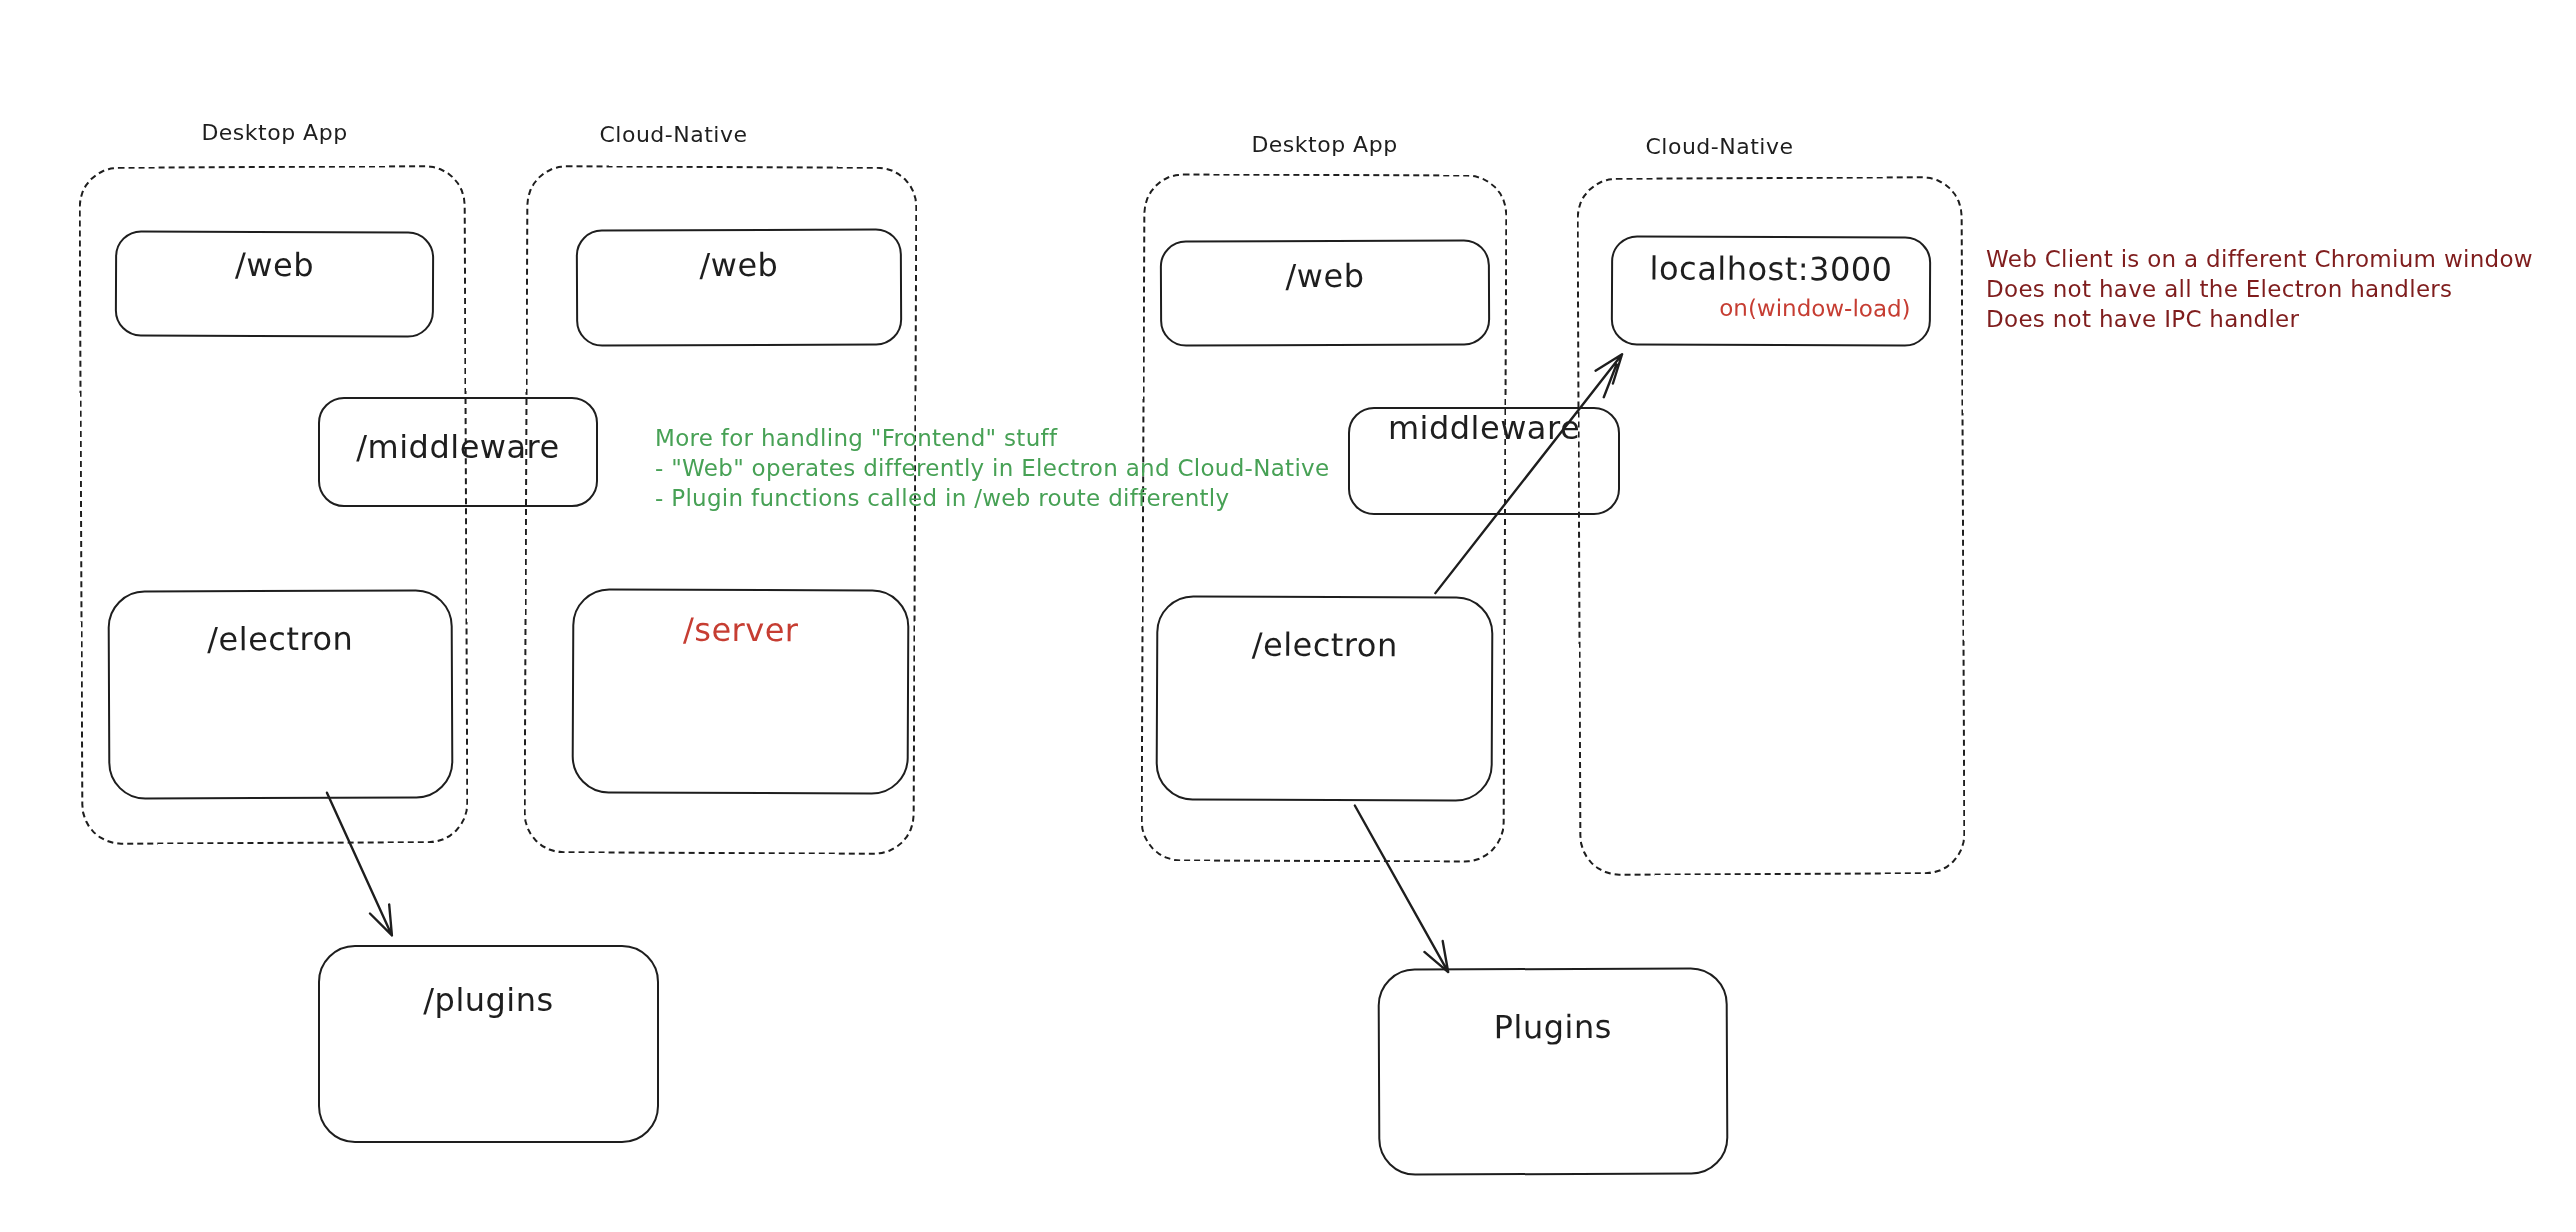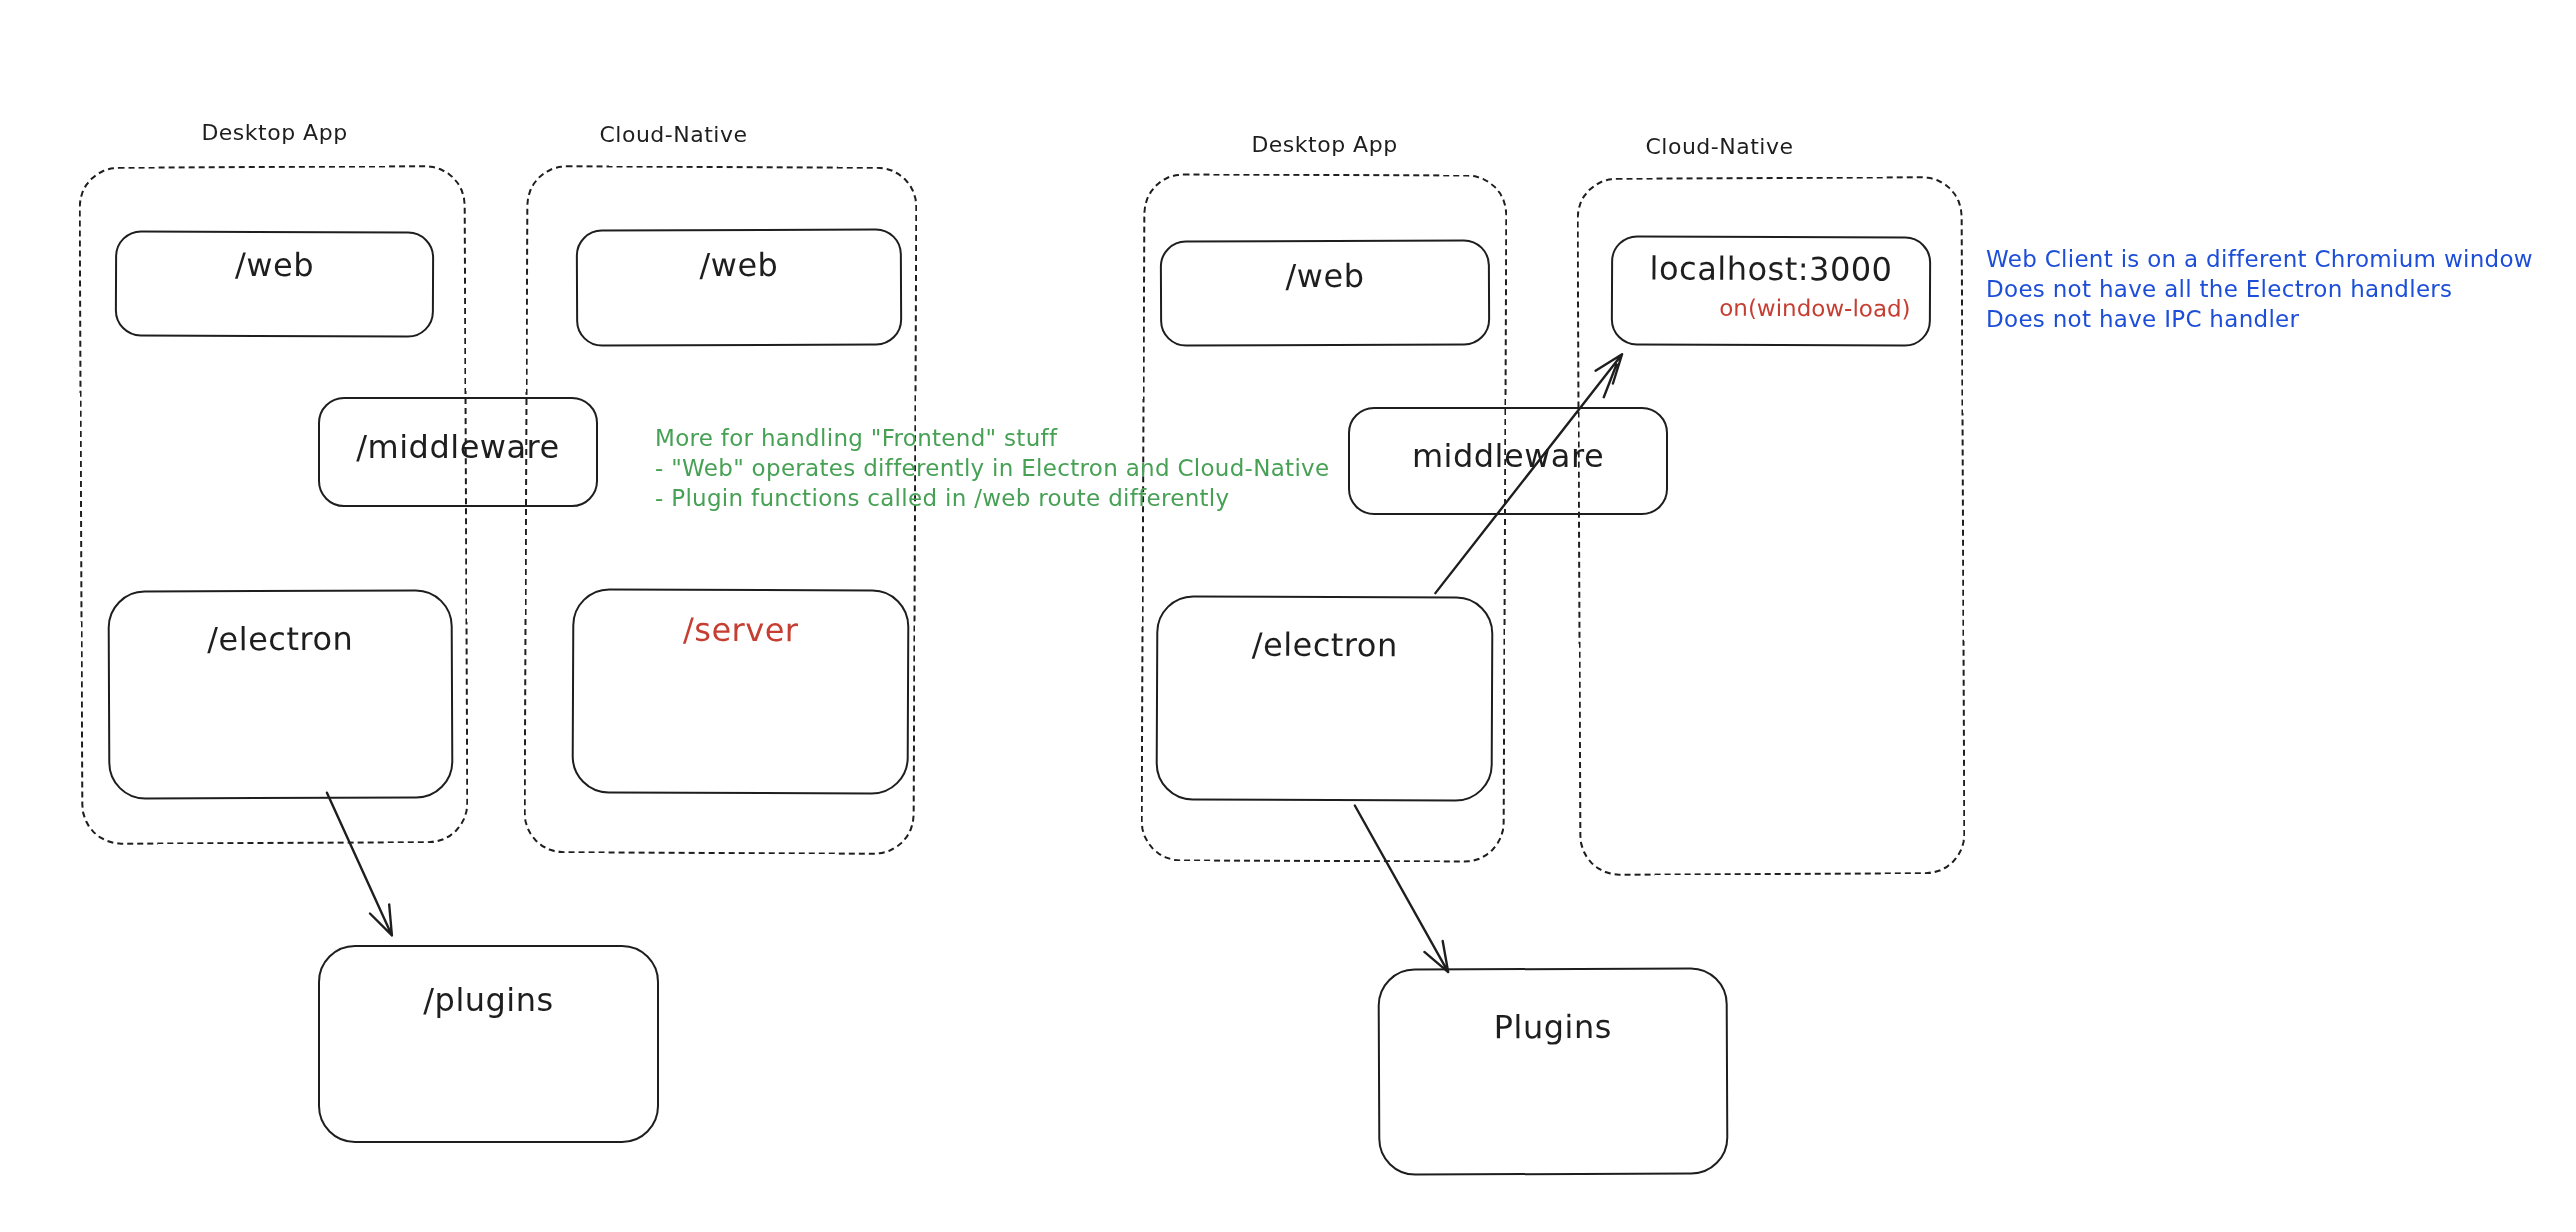--- a/index.html
+++ b/index.html
@@ -41,21 +41,21 @@
     white-space: nowrap;
   }
   .note {
     position: absolute;
     font-size: 23px;
     line-height: 30px;
     letter-spacing: 0.3px;
     white-space: nowrap;
   }
   .note-green { color: #47a155; }
-  .note-red   { color: #1d4ed8; }
+  .note-red   { color: #7f1d1d; }
   .red-text   { color: #c63d32; }
 
   
   .tilt-a { transform: rotate(-0.25deg); }
   .tilt-b { transform: rotate(0.25deg); }
 
   
   #c1 { left: 80px;   top: 166px; width: 387px; height: 678px; }
   #c2 { left: 525px;  top: 166px; width: 391px; height: 688px; }
   #c3 { left: 1142px; top: 174px; width: 364px; height: 688px; }
@@ -69,21 +69,21 @@
 
   
   #b-web1 { left: 115px;  top: 231px;  width: 319px; height: 106px; padding-top: 13px; }
   #b-web2 { left: 576px;  top: 229px;  width: 326px; height: 117px; padding-top: 14.6px; }
   #b-mw1  { left: 318px;  top: 397px;  width: 280px; height: 110px; padding-top: 29px; }
   #b-el1  { left: 108px;  top: 590px;  width: 345px; height: 209px; padding-top: 27.5px; }
   #b-srv  { left: 572px;  top: 589px;  width: 337px; height: 205px; padding-top: 20px; }
   #b-plg1 { left: 318px;  top: 945px; width: 341px; height: 198px; padding-top: 34px; }
   #b-web3 { left: 1160px; top: 240px;  width: 330px; height: 106px; padding-top: 14.6px; }
   #b-lh   { left: 1611px; top: 236px;  width: 320px; height: 110px; padding-top: 12px; }
-  #b-mw2  { left: 1348px; top: 407px;  width: 320px; height: 108px; padding-top: 28px; }
+  #b-mw2  { left: 1348px; top: 407px;  width: 272px; height: 108px; }
   #b-el2  { left: 1156px; top: 596px;  width: 337px; height: 205px; padding-top: 27.5px; }
   #b-plg2 { left: 1378px; top: 968px; width: 350px; height: 207px; padding-top: 38px; }
 
   #b-lh .sub {
     display: block;
     margin-top: 7.3px;
     transform: translateX(44px);
     font-size: 23px;
   }
 

